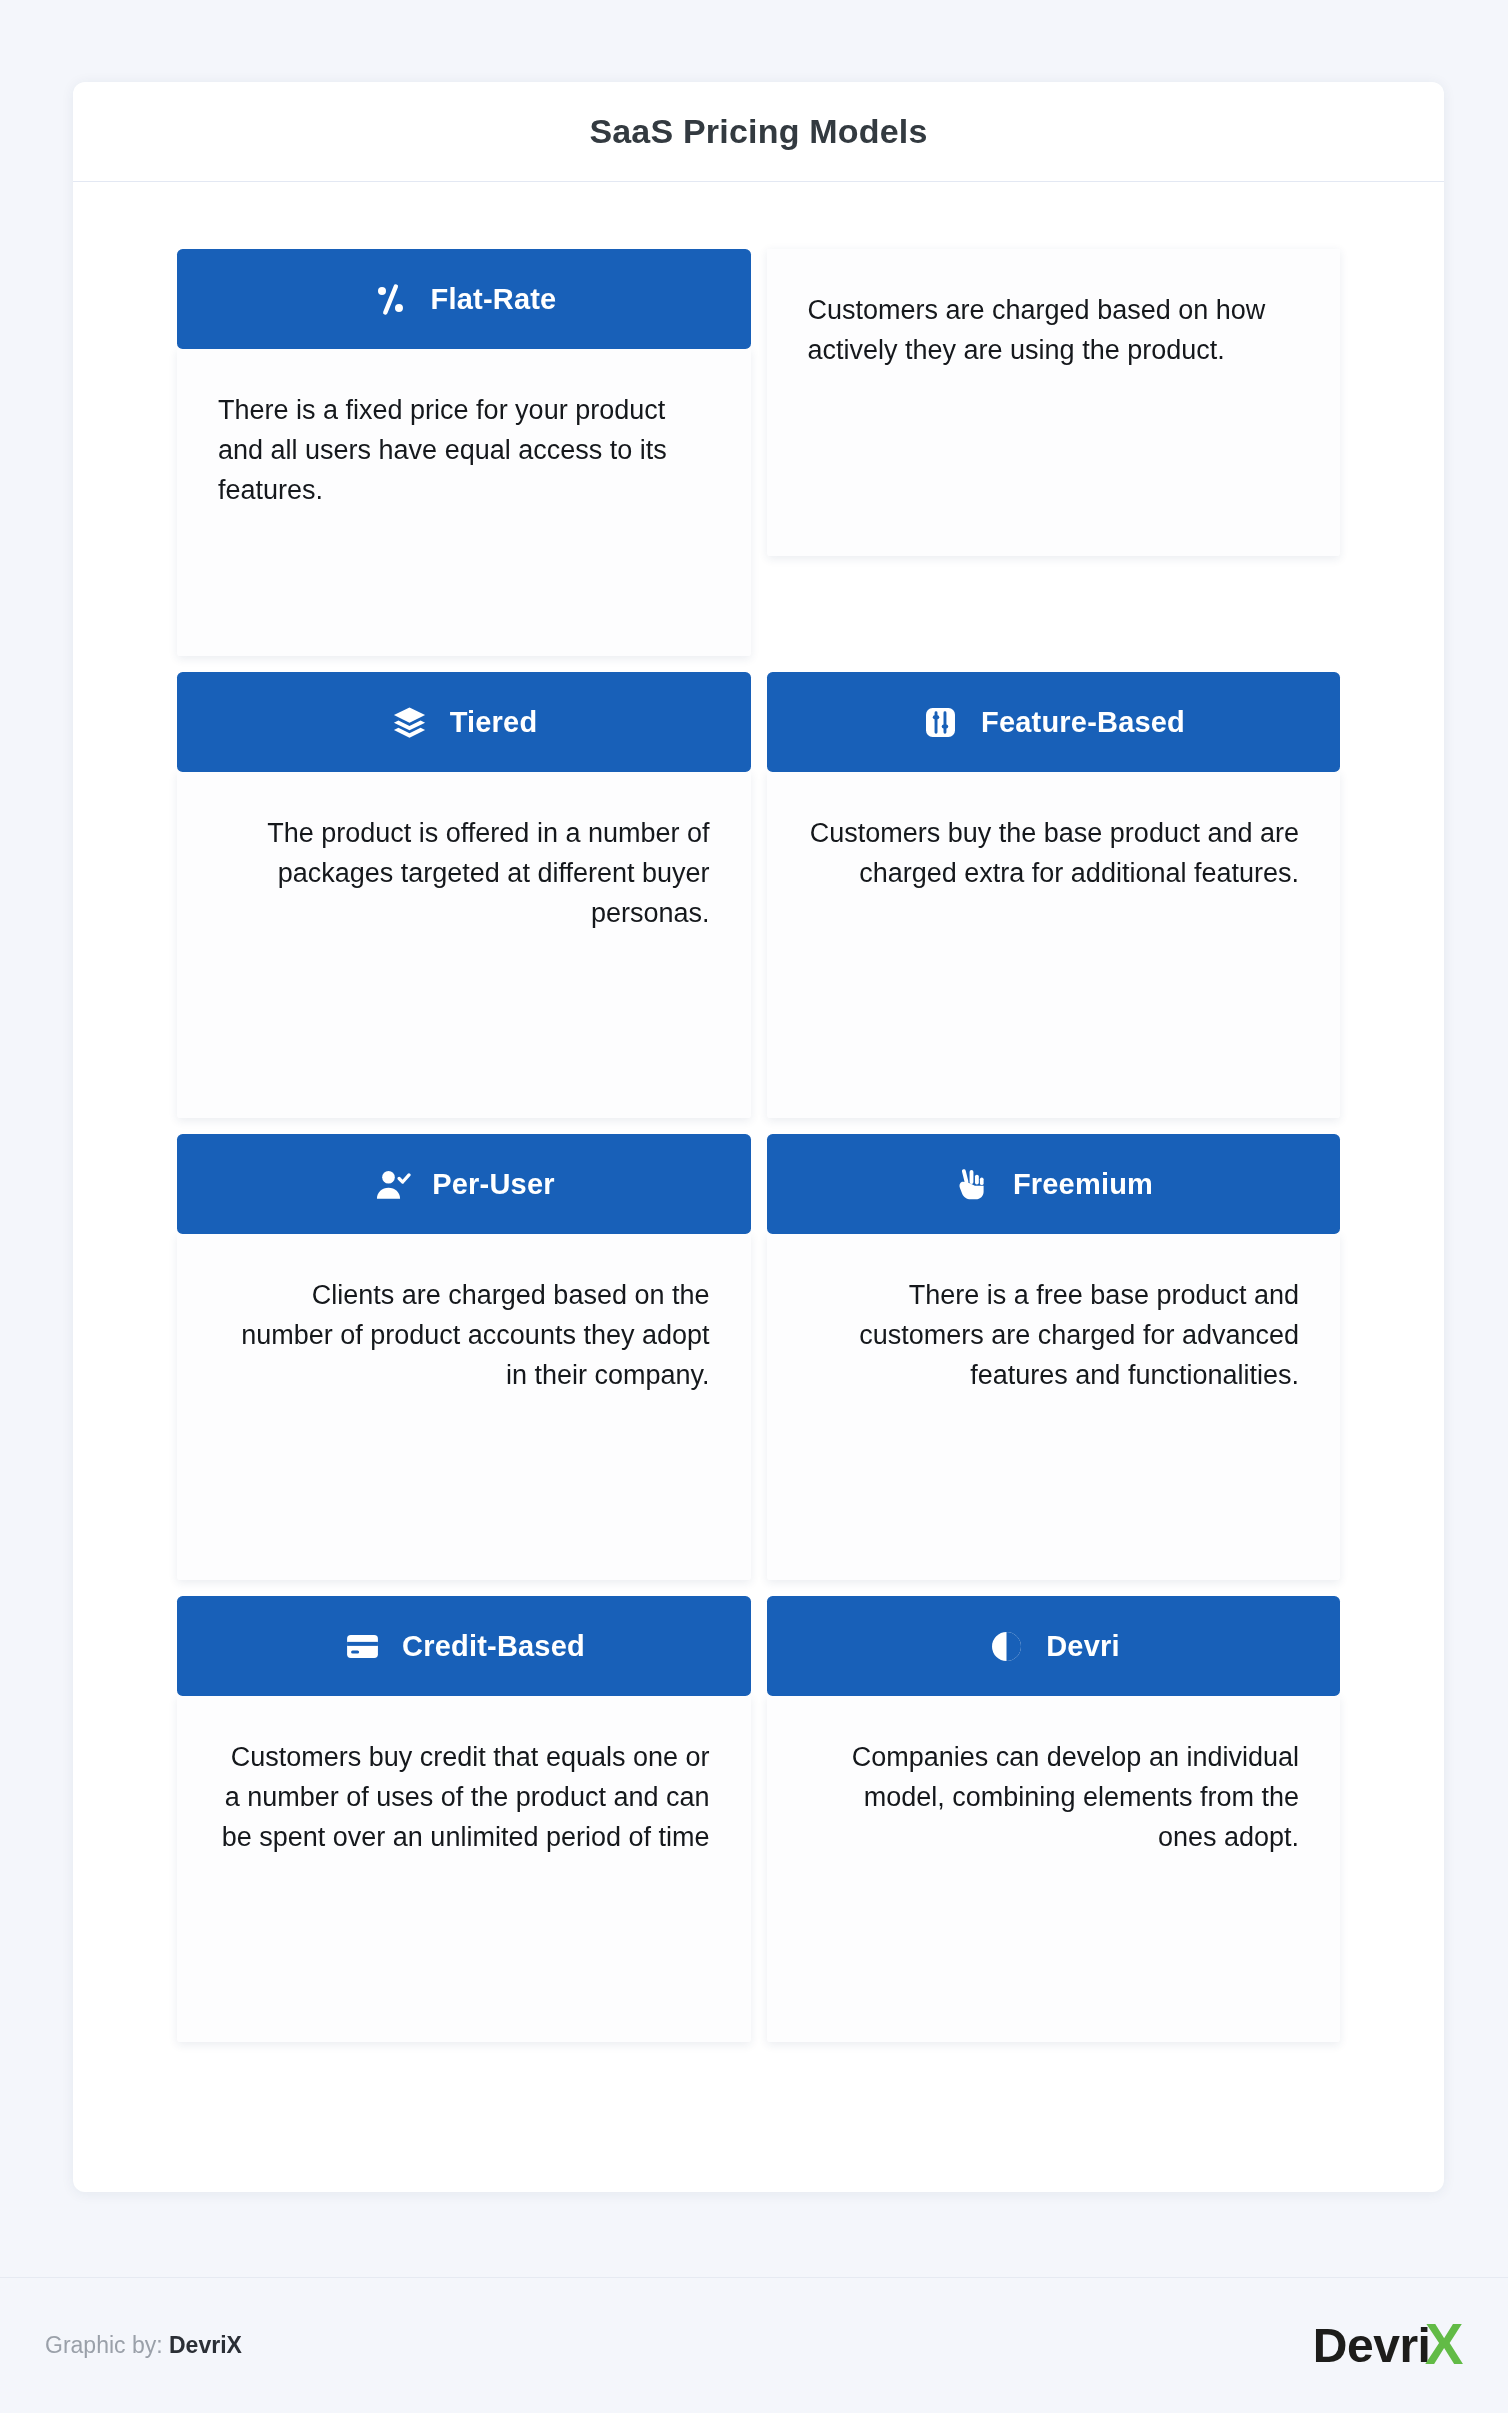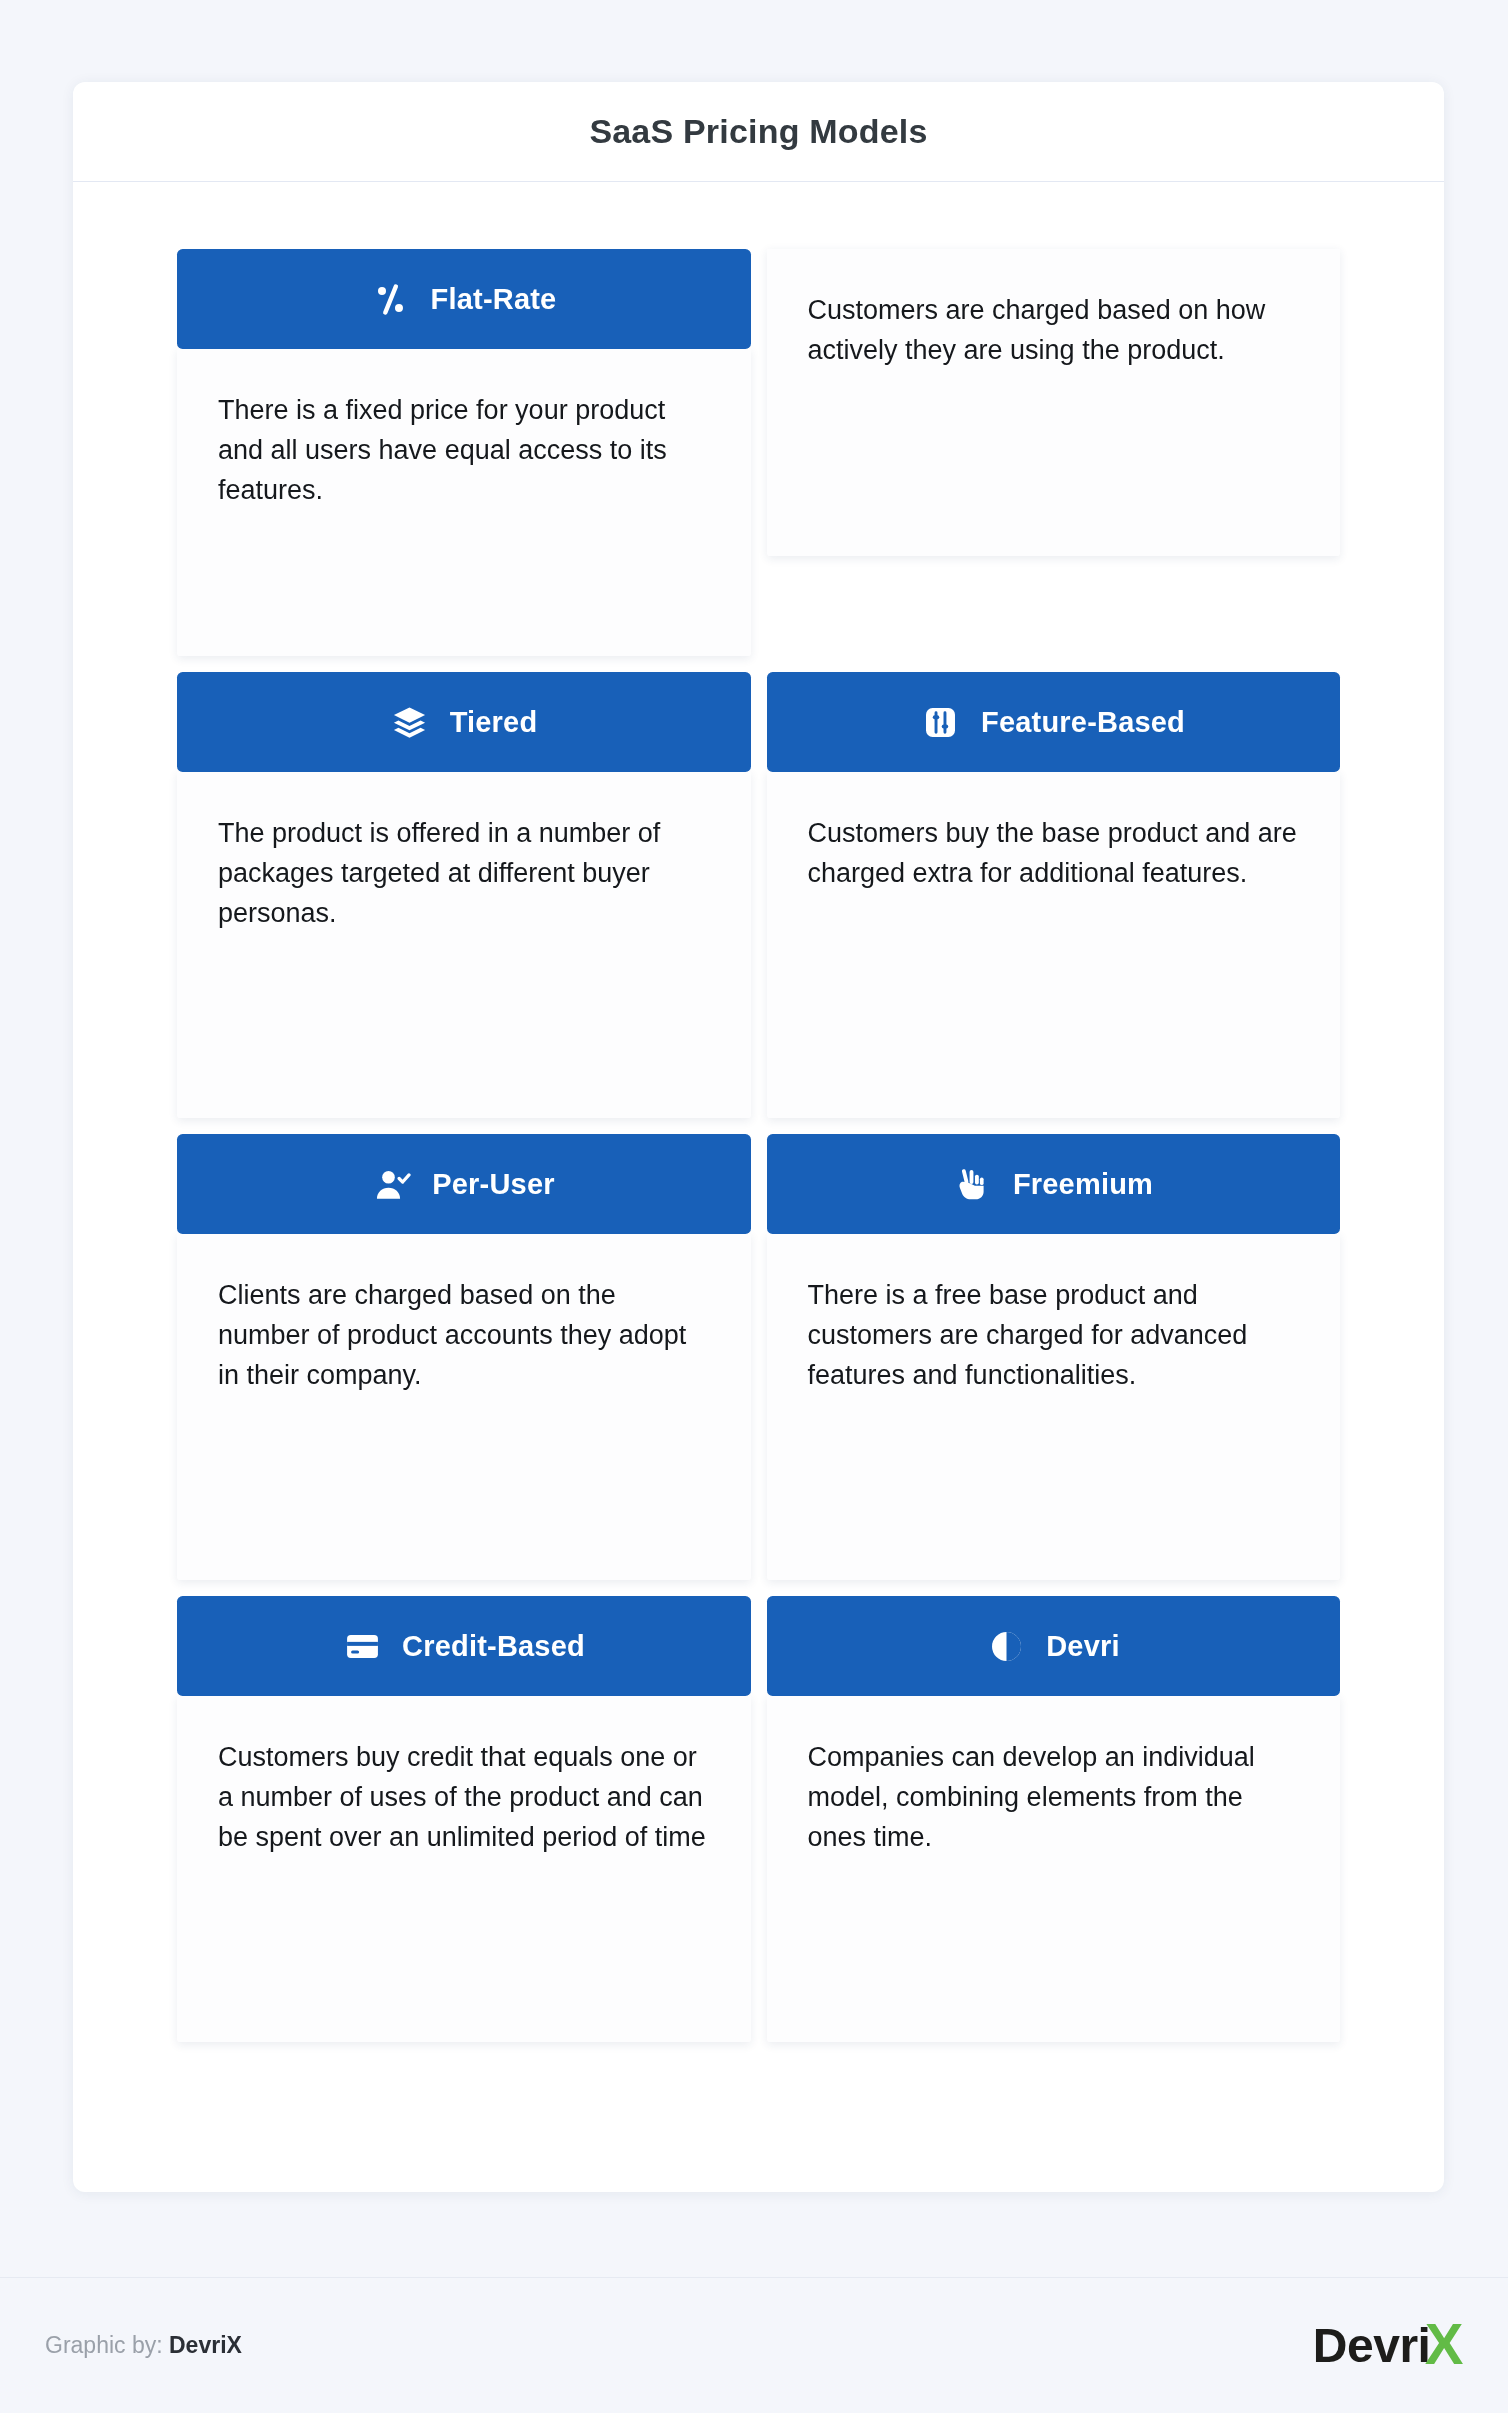--- a/index.html
+++ b/index.html
@@ -101,21 +101,21 @@
     border-radius: 0 0 2.8px 2.8px;
   }
 
   .card-text {
     font-size: 27px;
     line-height: 1.49;
     color: #15181c;
   }
 
   
-  .card.tall .card-body { min-height: 346px; }
+  .card.tall .card-body { min-height: 346px; text-align: right; }
 
   
   .footer {
     position: absolute;
     left: 0;
     bottom: 0;
     width: 1508px;
     height: 136px;
     border-top: 1.9px solid #e6eaf2;
     display: flex;
@@ -271,21 +271,21 @@
         <div class="card-header">
           <span class="card-icon">
             <svg width="37" height="37" viewBox="0 0 24 24">
               <circle cx="12" cy="12" r="9.4" fill="#ffffff"></circle>
               <path d="M12 2.6a9.4 9.4 0 0 1 0 18.8z" fill="#1860b8"></path>
             </svg>
           </span>
           <span class="card-title">Devri</span>
         </div>
         <div class="card-body">
-          <p class="card-text">Companies can develop an individual model, combining elements from the ones time.</p>
+          <p class="card-text">Companies can develop an individual model, combining elements from the ones adopt.</p>
         </div>
       </div>
 
     </div>
   </div>
 
   <div class="footer">
     <div class="credit">
       <span>Graphic by:</span>
       <b>DevriX</b>

